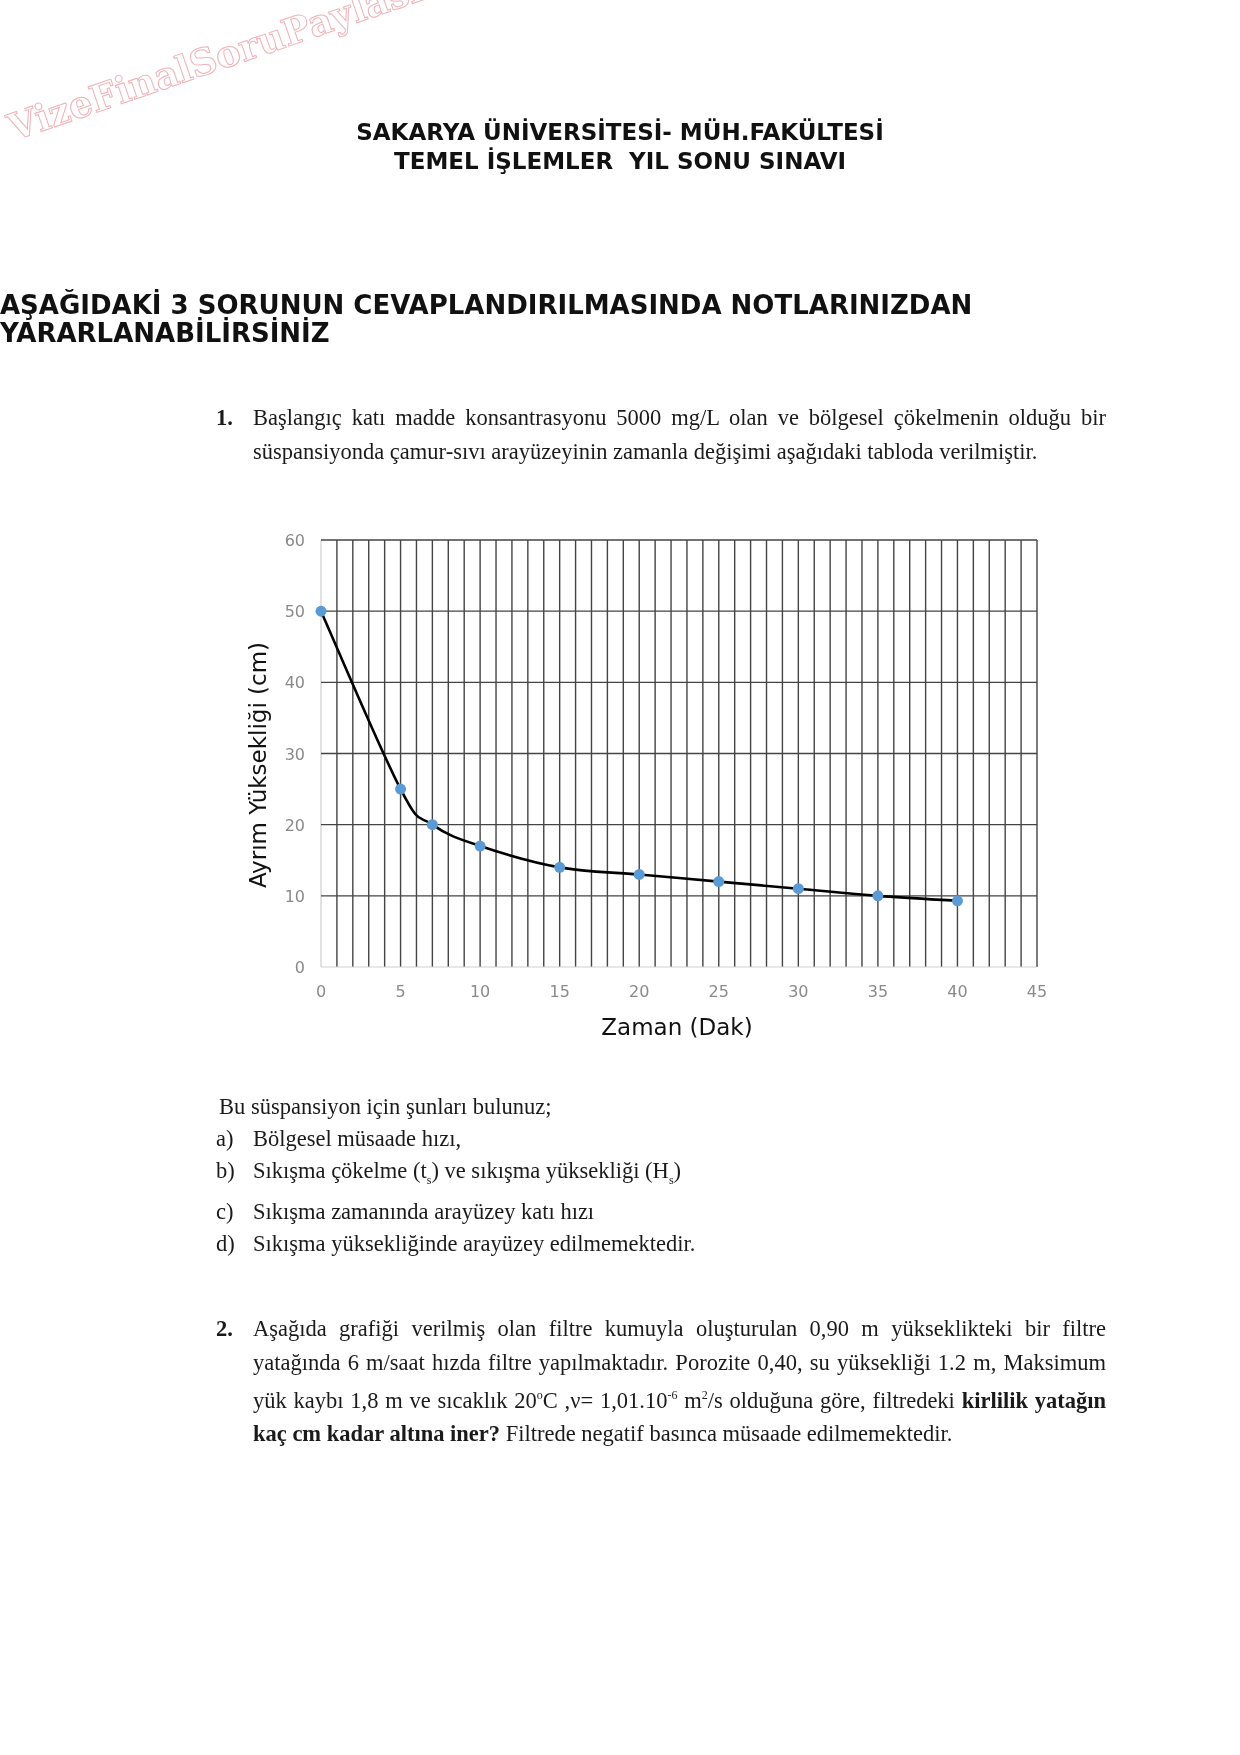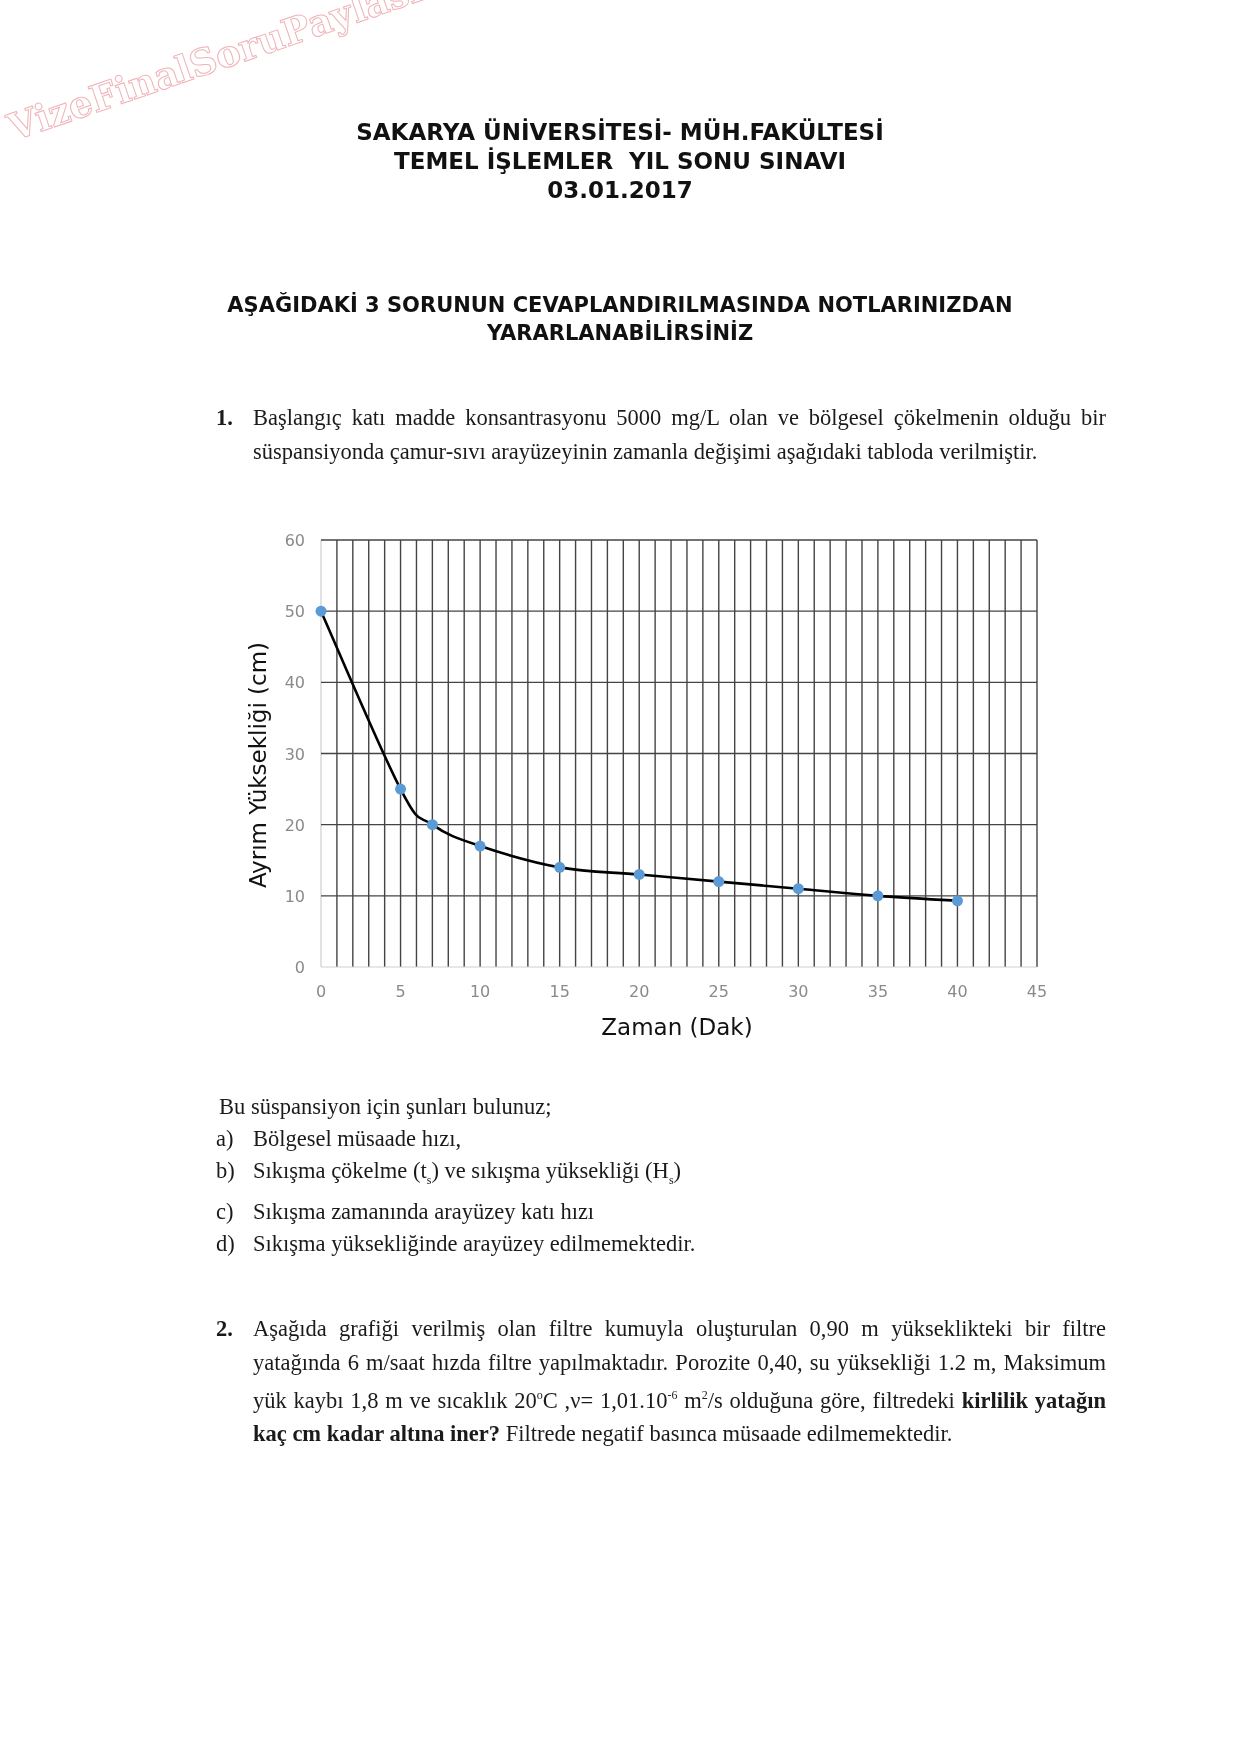--- a/index.html
+++ b/index.html
@@ -12,22 +12,22 @@
     white-space: nowrap;
   }
   .header {
     position: absolute; left: 0; width: 1240px; top: 118px;
     text-align: center; font-family: "DejaVu Sans", sans-serif; font-weight: bold;
     font-size: 23px; line-height: 29px; color: #111;
   }
   .header div { white-space: pre; }
   .instr {
     position: absolute; left: 0; width: 1240px; top: 291px;
-    text-align: center; font-family: "DejaVu Sans", sans-serif; font-weight: bold;
-    font-size: 21px; line-height: 28px;
+    font-family: "DejaVu Sans", sans-serif; font-weight: bold;
+    font-size: 26px; line-height: 28px;
   }
   .q {
     position: absolute; left: 216px; width: 890px;
     font-family: "Liberation Serif", serif; font-size: 22.5px; line-height: 33.5px; color: #1a1a1a;
   }
   .q .num { position: absolute; left: 0; top: 0; font-weight: bold; }
   .q .body { margin-left: 37px; text-align: justify; text-align-last: left; }
   .chart { position: absolute; left: 230px; top: 520px; }
   .chart text { font-family: "DejaVu Sans", sans-serif; }
   .subq {
@@ -42,21 +42,20 @@
   b { font-weight: bold; }
 </style>
 </head>
 <body>
 
 <div class="watermark">VizeFinalSoruPaylasimi.com</div>
 
 <div class="header">
   <div>SAKARYA ÜNİVERSİTESİ- MÜH.FAKÜLTESİ</div>
   <div>TEMEL İŞLEMLER  YIL SONU SINAVI</div>
-  <div>03.01.2017</div>
 </div>
 
 <div class="instr">
   <div>AŞAĞIDAKİ 3 SORUNUN CEVAPLANDIRILMASINDA NOTLARINIZDAN</div>
   <div>YARARLANABİLİRSİNİZ</div>
 </div>
 
 <div class="q" style="top: 401px;">
   <span class="num">1.</span>
   <div class="body">Başlangıç katı madde konsantrasyonu 5000 mg/L olan ve bölgesel çökelmenin olduğu bir süspansiyonda çamur-sıvı arayüzeyinin zamanla değişimi aşağıdaki tabloda verilmiştir.</div>

